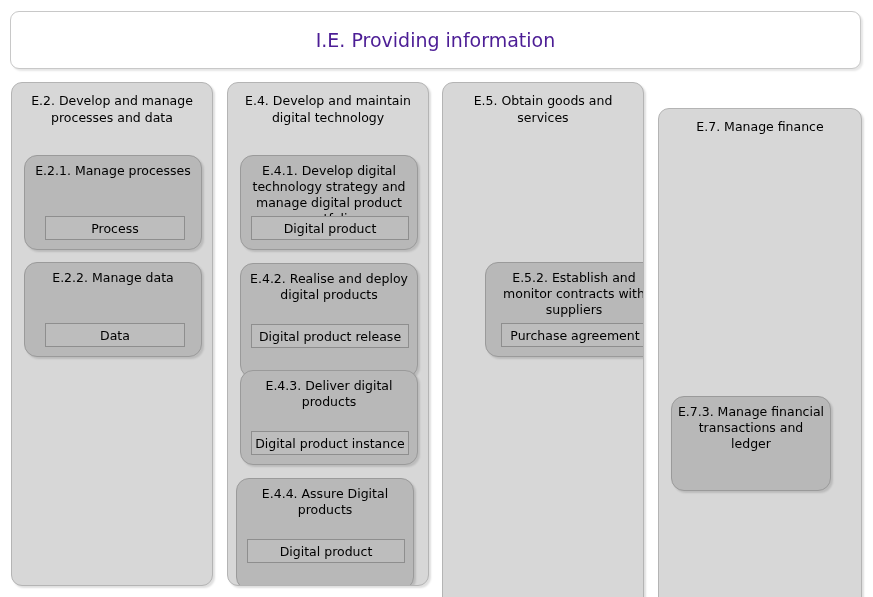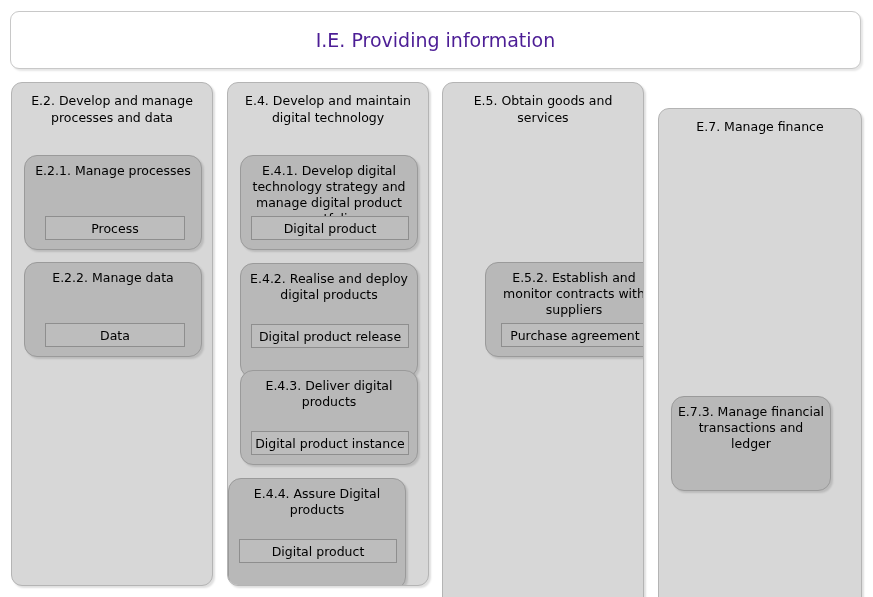--- a/index.html
+++ b/index.html
@@ -148,21 +148,21 @@
       </div>
     </div>
 
     <div class="proc" style="left:12px; top:287px; width:178px; height:95px;">
       <div class="proc-title">E.4.3. Deliver digital products</div>
       <div class="obj" style="left:10px; top:60px; width:158px; height:24px;">
         <span class="obj-text">Digital product instance</span>
       </div>
     </div>
 
-    <div class="proc" style="left:0; top:395px; width:178px; height:112px;">
+    <div class="proc" style="left:8px; top:395px; width:178px; height:112px;">
       <div class="proc-title">E.4.4. Assure Digital products</div>
       <div class="obj" style="left:10px; top:60px; width:158px; height:24px;">
         <span class="obj-text">Digital product</span>
       </div>
     </div>
   </div>
 
   <div class="column" style="left:442px; top:82px; width:202px; height:564px;padding-left:35px;">
     <div class="column-title">E.5. Obtain goods and services</div>
 

